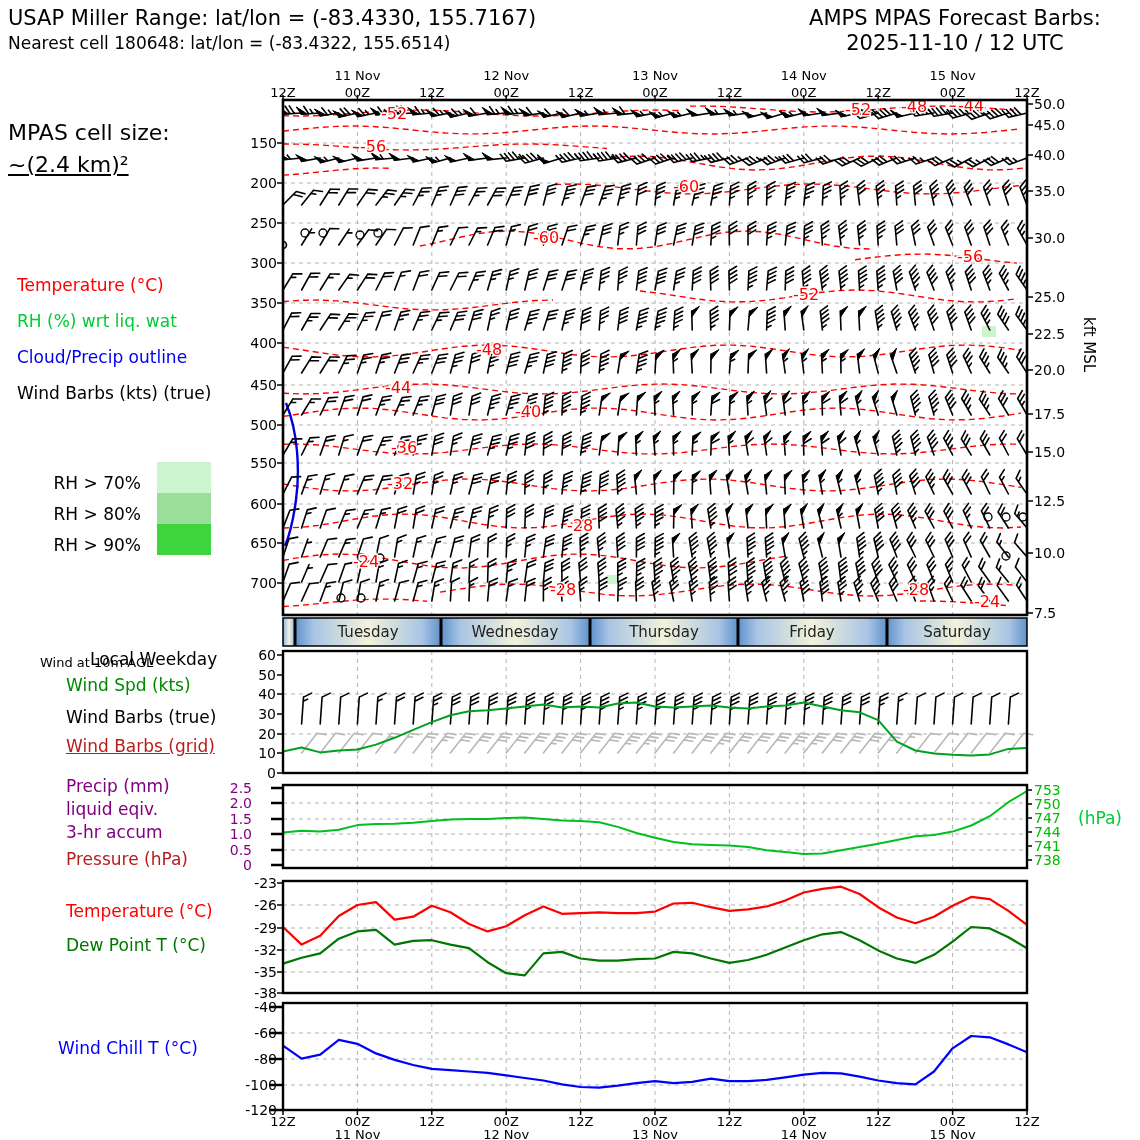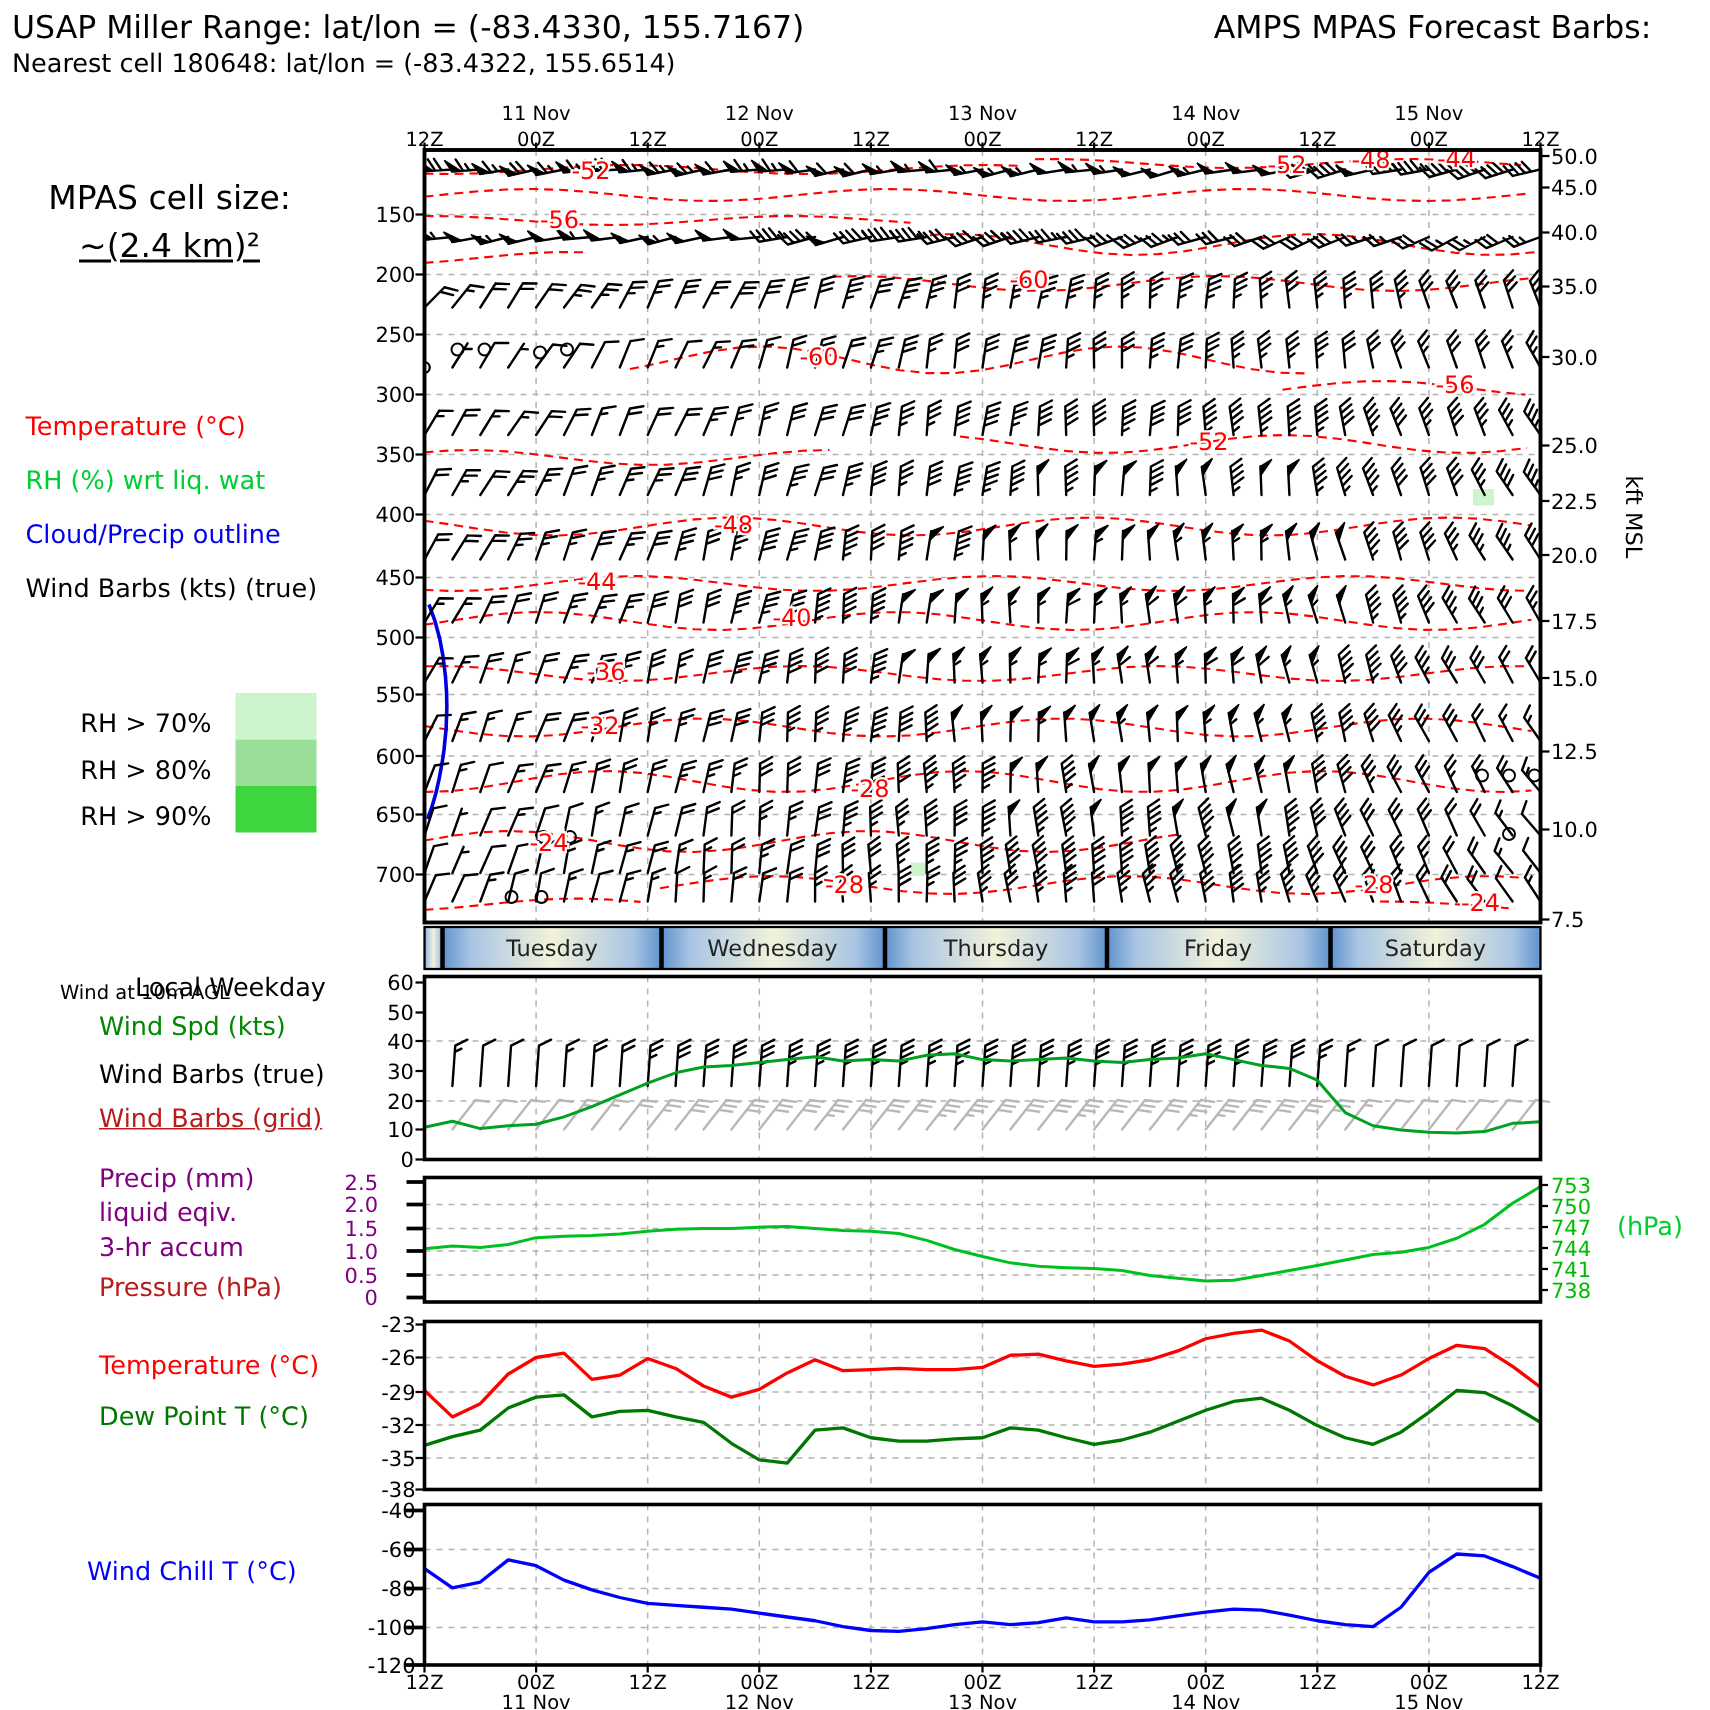--- a/index.html
+++ b/index.html
@@ -2,21 +2,21 @@
 <html><head>
 <meta charset="utf-8">
 <style>
   html,body{margin:0;padding:0;background:#fff;}
   .page{position:relative;width:1140px;height:1140px;background:#fff;overflow:hidden;
         font-family:"DejaVu Sans","Liberation Sans",sans-serif;color:#000;}
   .abs{position:absolute;white-space:nowrap;}
   #chart{position:absolute;left:0;top:0;}
   .hdr1{font-size:21px;}
   .hdr2{font-size:17px;}
-  .cellsize{font-size:22px;text-align:center;width:210px;}
+  .cellsize{font-size:22px;text-align:left;width:210px;}
   .leg{font-size:17px;}
   .small{font-size:13px;}
   .rot{transform:rotate(90deg);transform-origin:left top;font-size:15px;}
 </style>
 </head>
 <body>
 
 <div class="page">
   <svg id="chart" width="1140" height="1140">
       <defs>
@@ -1150,20 +1150,21 @@
         <text x="277" y="1090" font-size="14" fill="#000" text-anchor="end" font-family="DejaVu Sans, Liberation Sans, sans-serif">-100</text>
         <line x1="270" y1="1085" x2="283" y2="1085" stroke="#000" stroke-width="2.5"></line>
         <text x="277" y="1115" font-size="14" fill="#000" text-anchor="end" font-family="DejaVu Sans, Liberation Sans, sans-serif">-120</text>
         <line x1="270" y1="1110" x2="283" y2="1110" stroke="#000" stroke-width="2.5"></line>
       </g>
     </svg>
 
   <div class="abs hdr1" style="left:8px;top:6px;">USAP Miller Range: lat/lon = (-83.4330, 155.7167)</div>
   <div class="abs hdr2" style="left:8px;top:33px;">Nearest cell 180648: lat/lon = (-83.4322, 155.6514)</div>
   <div class="abs hdr1" style="left:790px;top:6px;width:330px;text-align:center;">AMPS MPAS Forecast Barbs:</div>
+  <div class="abs hdr1" style="left:790px;top:31px;width:330px;text-align:center;">2025-11-10 / 12 UTC</div>
 
   <div class="abs cellsize" style="left:8px;top:120px;">MPAS cell size:</div>
   <div class="abs cellsize" style="left:8px;top:152px;text-decoration:underline;">~(2.4 km)²</div>
   <div class="abs leg" style="left:17px;top:275px;color:#ff0000;">Temperature (°C)</div>
   <div class="abs leg" style="left:17px;top:311px;color:#00cc33;">RH (%) wrt liq. wat</div>
   <div class="abs leg" style="left:17px;top:347px;color:#0000ee;">Cloud/Precip outline</div>
   <div class="abs leg" style="left:17px;top:383px;text-align:right;">Wind Barbs (kts) (true)</div>
 
   <div class="abs leg" style="left:8px;top:473px;width:133px;text-align:right;">RH &gt; 70%</div>
   <div class="abs leg" style="left:8px;top:504px;width:133px;text-align:right;">RH &gt; 80%</div>

